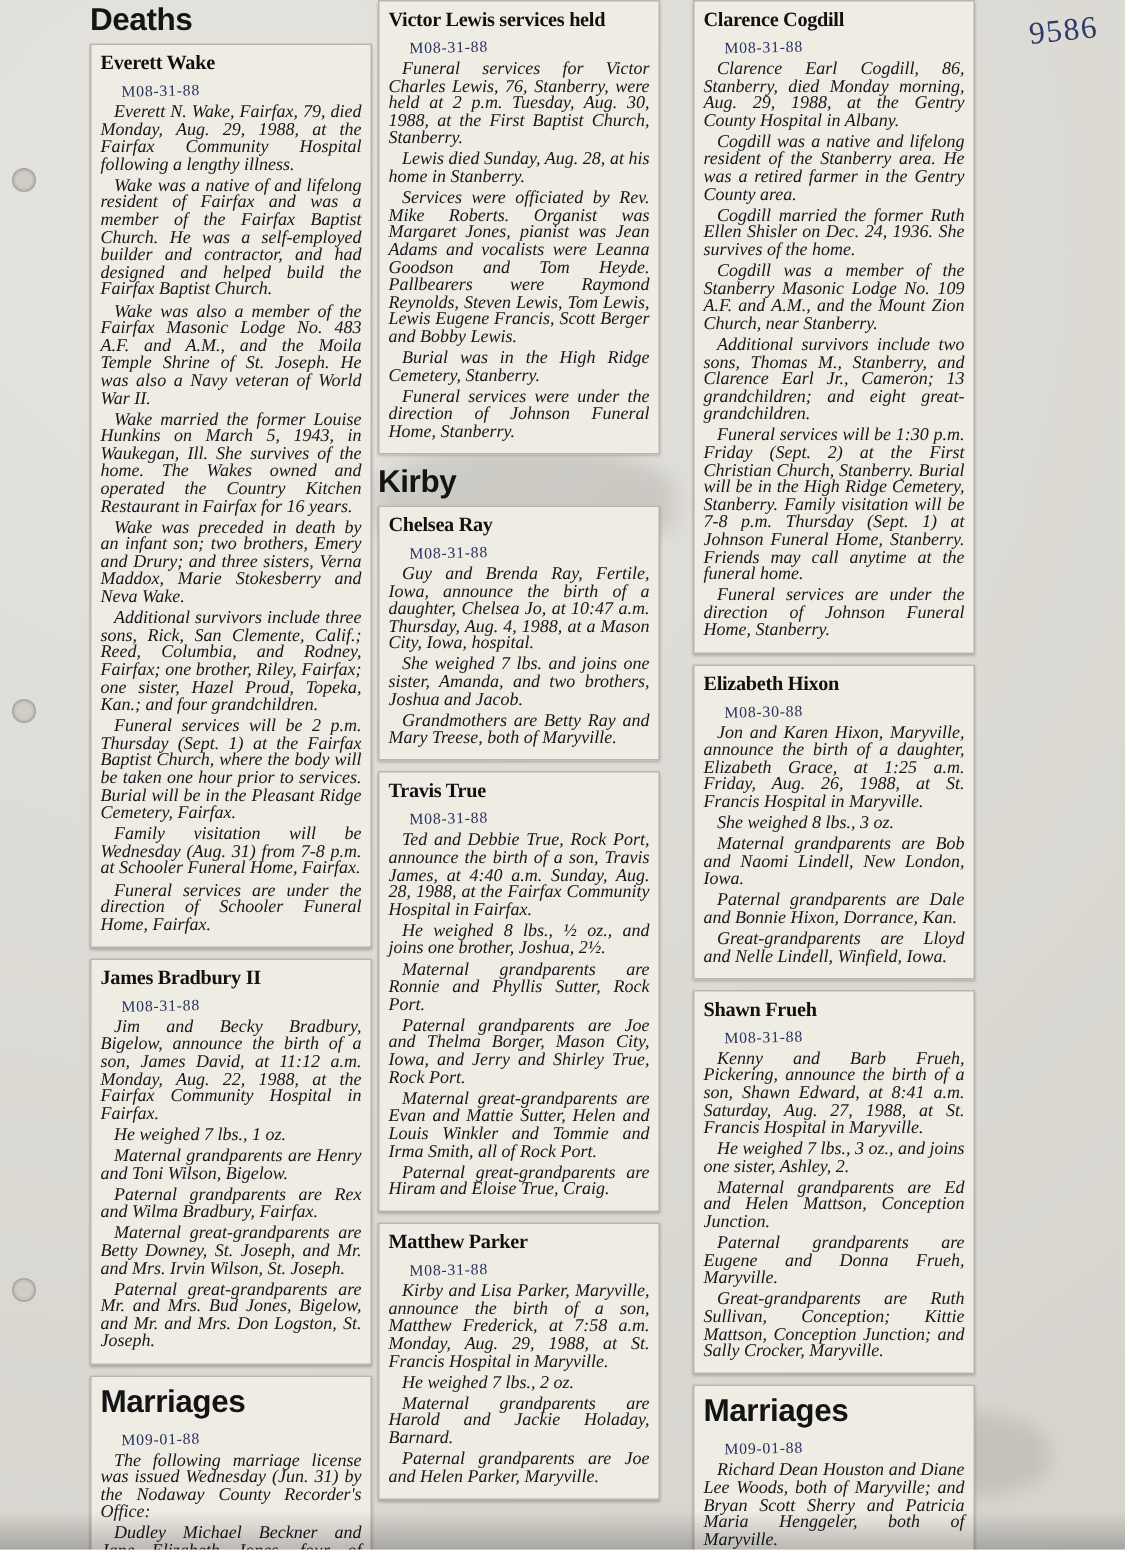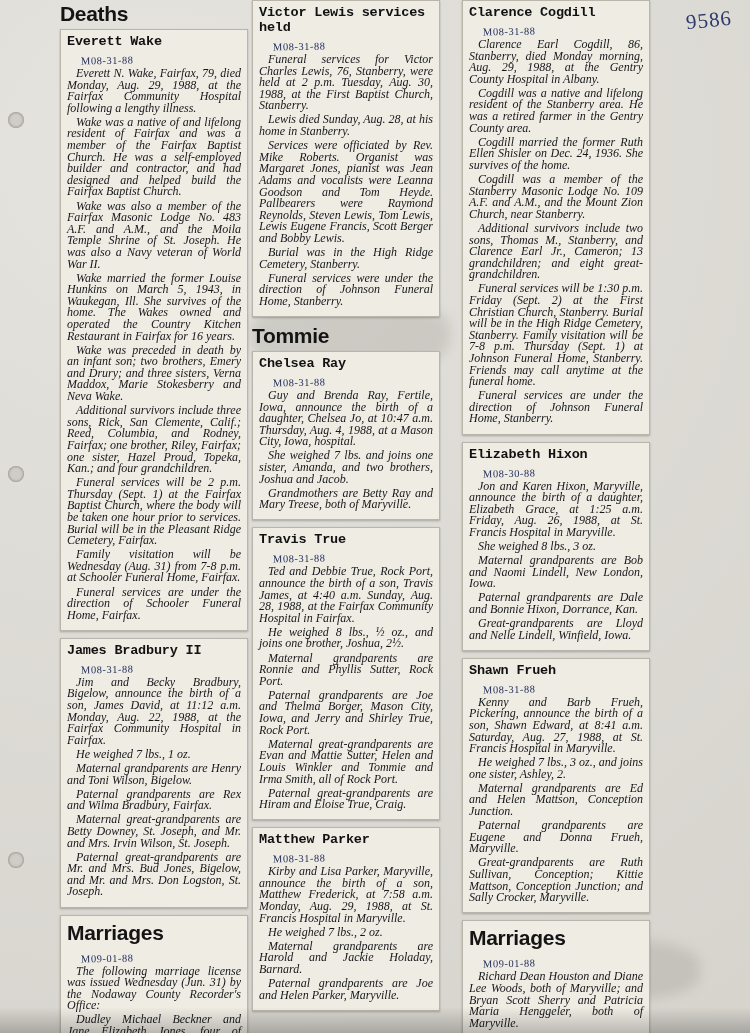--- a/index.html
+++ b/index.html
@@ -54,21 +54,21 @@
 
   h2.sect{
     font-family:"Liberation Sans", sans-serif;
     font-weight:bold;
     font-size:21px;
     margin:2px 0 3px 0;
     letter-spacing:-.3px;
     color:#141414;
   }
   h3.name{
-    font-family:Liberation Mono, monospace;
+    font-family:Liberation Serif, serif;
     font-weight:bold;
     font-size:13.5px;
     margin:1px 0 1px 0;
     letter-spacing:-.2px;
     color:#111;
   }
   .code{
     font-family:"Liberation Serif",serif;
     font-size:10.5px;
     color:#26315e;
@@ -118,21 +118,21 @@
   <div class="scan-note">9586</div>
 
   <div class="col" id="col1">
       <h2 class="sect">Deaths</h2>
       <div class="clip"><h3 class="name">Everett Wake</h3><div class="code">M08-31-88</div><p class="body">Everett N. Wake, Fairfax, 79, died Monday, Aug. 29, 1988, at the Fairfax Community Hospital following a lengthy illness.</p><p class="body">Wake was a native of and lifelong resident of Fairfax and was a member of the Fairfax Baptist Church. He was a self-employed builder and contractor, and had designed and helped build the Fairfax Baptist Church.</p><p class="body">Wake was also a member of the Fairfax Masonic Lodge No. 483 A.F. and A.M., and the Moila Temple Shrine of St. Joseph. He was also a Navy veteran of World War II.</p><p class="body">Wake married the former Louise Hunkins on March 5, 1943, in Waukegan, Ill. She survives of the home. The Wakes owned and operated the Country Kitchen Restaurant in Fairfax for 16 years.</p><p class="body">Wake was preceded in death by an infant son; two brothers, Emery and Drury; and three sisters, Verna Maddox, Marie Stokesberry and Neva Wake.</p><p class="body">Additional survivors include three sons, Rick, San Clemente, Calif.; Reed, Columbia, and Rodney, Fairfax; one brother, Riley, Fairfax; one sister, Hazel Proud, Topeka, Kan.; and four grandchildren.</p><p class="body">Funeral services will be 2 p.m. Thursday (Sept. 1) at the Fairfax Baptist Church, where the body will be taken one hour prior to services. Burial will be in the Pleasant Ridge Cemetery, Fairfax.</p><p class="body">Family visitation will be Wednesday (Aug. 31) from 7-8 p.m. at Schooler Funeral Home, Fairfax.</p><p class="body">Funeral services are under the direction of Schooler Funeral Home, Fairfax.</p></div>
       <div class="clip"><h3 class="name">James Bradbury II</h3><div class="code">M08-31-88</div><p class="body">Jim and Becky Bradbury, Bigelow, announce the birth of a son, James David, at 11:12 a.m. Monday, Aug. 22, 1988, at the Fairfax Community Hospital in Fairfax.</p><p class="body">He weighed 7 lbs., 1 oz.</p><p class="body">Maternal grandparents are Henry and Toni Wilson, Bigelow.</p><p class="body">Paternal grandparents are Rex and Wilma Bradbury, Fairfax.</p><p class="body">Maternal great-grandparents are Betty Downey, St. Joseph, and Mr. and Mrs. Irvin Wilson, St. Joseph.</p><p class="body">Paternal great-grandparents are Mr. and Mrs. Bud Jones, Bigelow, and Mr. and Mrs. Don Logston, St. Joseph.</p></div>
       <div class="clip"><h2 class="sect">Marriages</h2><div class="code">M09-01-88</div><p class="body">The following marriage license was issued Wednesday (Jun. 31) by the Nodaway County Recorder's Office:</p><p class="body">Dudley Michael Beckner and Jane Elizabeth Jones, four of Maryville.</p></div>
     </div>
   <div class="col" id="col2">
       <div class="clip"><h3 class="name">Victor Lewis services held</h3><div class="code">M08-31-88</div><p class="body">Funeral services for Victor Charles Lewis, 76, Stanberry, were held at 2 p.m. Tuesday, Aug. 30, 1988, at the First Baptist Church, Stanberry.</p><p class="body">Lewis died Sunday, Aug. 28, at his home in Stanberry.</p><p class="body">Services were officiated by Rev. Mike Roberts. Organist was Margaret Jones, pianist was Jean Adams and vocalists were Leanna Goodson and Tom Heyde. Pallbearers were Raymond Reynolds, Steven Lewis, Tom Lewis, Lewis Eugene Francis, Scott Berger and Bobby Lewis.</p><p class="body">Burial was in the High Ridge Cemetery, Stanberry.</p><p class="body">Funeral services were under the direction of Johnson Funeral Home, Stanberry.</p></div>
-      <h2 class="sect">Tommie</h2>
+      <h2 class="sect">Kirby</h2>
       <div class="clip"><h3 class="name">Chelsea Ray</h3><div class="code">M08-31-88</div><p class="body">Guy and Brenda Ray, Fertile, Iowa, announce the birth of a daughter, Chelsea Jo, at 10:47 a.m. Thursday, Aug. 4, 1988, at a Mason City, Iowa, hospital.</p><p class="body">She weighed 7 lbs. and joins one sister, Amanda, and two brothers, Joshua and Jacob.</p><p class="body">Grandmothers are Betty Ray and Mary Treese, both of Maryville.</p></div>
       <div class="clip"><h3 class="name">Travis True</h3><div class="code">M08-31-88</div><p class="body">Ted and Debbie True, Rock Port, announce the birth of a son, Travis James, at 4:40 a.m. Sunday, Aug. 28, 1988, at the Fairfax Community Hospital in Fairfax.</p><p class="body">He weighed 8 lbs., ½ oz., and joins one brother, Joshua, 2½.</p><p class="body">Maternal grandparents are Ronnie and Phyllis Sutter, Rock Port.</p><p class="body">Paternal grandparents are Joe and Thelma Borger, Mason City, Iowa, and Jerry and Shirley True, Rock Port.</p><p class="body">Maternal great-grandparents are Evan and Mattie Sutter, Helen and Louis Winkler and Tommie and Irma Smith, all of Rock Port.</p><p class="body">Paternal great-grandparents are Hiram and Eloise True, Craig.</p></div>
       <div class="clip"><h3 class="name">Matthew Parker</h3><div class="code">M08-31-88</div><p class="body">Kirby and Lisa Parker, Maryville, announce the birth of a son, Matthew Frederick, at 7:58 a.m. Monday, Aug. 29, 1988, at St. Francis Hospital in Maryville.</p><p class="body">He weighed 7 lbs., 2 oz.</p><p class="body">Maternal grandparents are Harold and Jackie Holaday, Barnard.</p><p class="body">Paternal grandparents are Joe and Helen Parker, Maryville.</p></div>
     </div>
   <div class="col" id="col3">
       <div class="clip"><h3 class="name">Clarence Cogdill</h3><div class="code">M08-31-88</div><p class="body">Clarence Earl Cogdill, 86, Stanberry, died Monday morning, Aug. 29, 1988, at the Gentry County Hospital in Albany.</p><p class="body">Cogdill was a native and lifelong resident of the Stanberry area. He was a retired farmer in the Gentry County area.</p><p class="body">Cogdill married the former Ruth Ellen Shisler on Dec. 24, 1936. She survives of the home.</p><p class="body">Cogdill was a member of the Stanberry Masonic Lodge No. 109 A.F. and A.M., and the Mount Zion Church, near Stanberry.</p><p class="body">Additional survivors include two sons, Thomas M., Stanberry, and Clarence Earl Jr., Cameron; 13 grandchildren; and eight great-grandchildren.</p><p class="body">Funeral services will be 1:30 p.m. Friday (Sept. 2) at the First Christian Church, Stanberry. Burial will be in the High Ridge Cemetery, Stanberry. Family visitation will be 7-8 p.m. Thursday (Sept. 1) at Johnson Funeral Home, Stanberry. Friends may call anytime at the funeral home.</p><p class="body">Funeral services are under the direction of Johnson Funeral Home, Stanberry.</p></div>
       <div class="clip"><h3 class="name">Elizabeth Hixon</h3><div class="code">M08-30-88</div><p class="body">Jon and Karen Hixon, Maryville, announce the birth of a daughter, Elizabeth Grace, at 1:25 a.m. Friday, Aug. 26, 1988, at St. Francis Hospital in Maryville.</p><p class="body">She weighed 8 lbs., 3 oz.</p><p class="body">Maternal grandparents are Bob and Naomi Lindell, New London, Iowa.</p><p class="body">Paternal grandparents are Dale and Bonnie Hixon, Dorrance, Kan.</p><p class="body">Great-grandparents are Lloyd and Nelle Lindell, Winfield, Iowa.</p></div>
       <div class="clip"><h3 class="name">Shawn Frueh</h3><div class="code">M08-31-88</div><p class="body">Kenny and Barb Frueh, Pickering, announce the birth of a son, Shawn Edward, at 8:41 a.m. Saturday, Aug. 27, 1988, at St. Francis Hospital in Maryville.</p><p class="body">He weighed 7 lbs., 3 oz., and joins one sister, Ashley, 2.</p><p class="body">Maternal grandparents are Ed and Helen Mattson, Conception Junction.</p><p class="body">Paternal grandparents are Eugene and Donna Frueh, Maryville.</p><p class="body">Great-grandparents are Ruth Sullivan, Conception; Kittie Mattson, Conception Junction; and Sally Crocker, Maryville.</p></div>
       <div class="clip"><h2 class="sect">Marriages</h2><div class="code">M09-01-88</div><p class="body">Richard Dean Houston and Diane Lee Woods, both of Maryville; and Bryan Scott Sherry and Patricia Maria Henggeler, both of Maryville.</p></div>
     </div>

